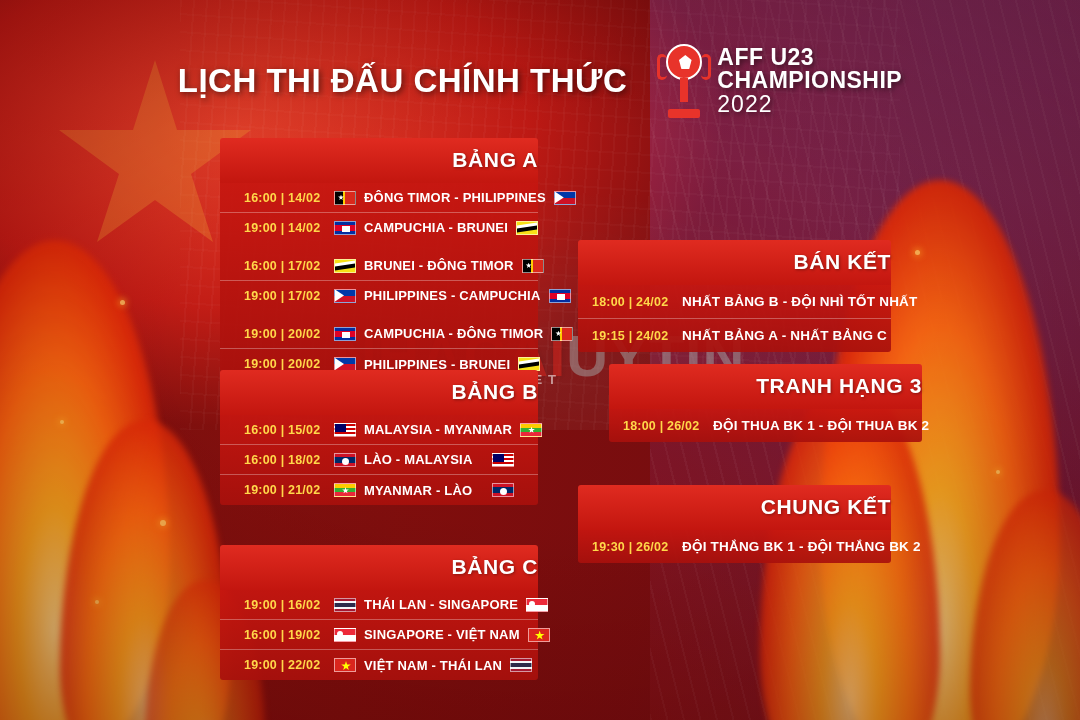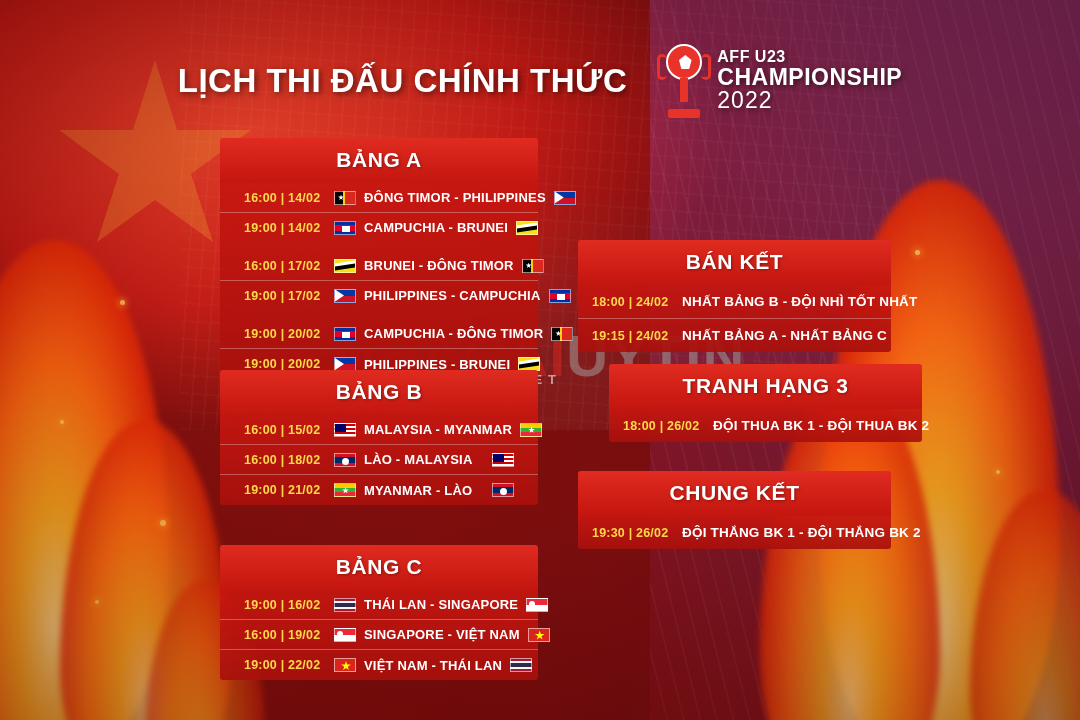--- a/index.html
+++ b/index.html
@@ -97,30 +97,30 @@
   }
   .trophy .base {
     position: absolute; left: 7px; bottom: 2px; width: 32px; height: 9px; background: #e8332a; border-radius: 2px;
   }
   .trophy .arm-l, .trophy .arm-r {
     position: absolute; top: 12px; width: 10px; height: 26px; border: 3px solid #e8332a; border-radius: 10px;
   }
   .trophy .arm-l { left: -4px; border-right: none; }
   .trophy .arm-r { right: -4px; border-left: none; }
   .logo-text { color: #ffffff; line-height: 1.02; text-shadow: 2px 2px 5px rgba(0,0,0,.5); }
-  .logo-text .l1 { font-size: 16px; font-weight: bold; letter-spacing: .5px; }
+  .logo-text .l1 { font-size: 23px; font-weight: bold; letter-spacing: .5px; }
   .logo-text .l2 { font-size: 23px; font-weight: bold; letter-spacing: .5px; }
   .logo-text .l3 { font-size: 23px; font-weight: normal; letter-spacing: 1px; }
 
   
   .card { position: absolute; }
   .card-title {
     background: linear-gradient(180deg, #e02b20 0%, #c3160f 100%);
     color: #fff; font-size: 21px; font-weight: bold; letter-spacing: .6px;
-    text-align: center; padding: 10px 0 11px;
+    text-align: right; padding: 10px 0 11px;
     border-radius: 3px 3px 0 0;
     text-shadow: 1px 1px 3px rgba(0,0,0,.35);
   }
   .rows { background: linear-gradient(180deg, rgba(198,22,16,0.92), rgba(168,16,12,0.92)); border-radius: 0 0 3px 3px; }
   .row {
     display: flex; align-items: center; gap: 8px;
     padding: 7px 24px;
     border-bottom: 1px solid rgba(255,255,255,0.30);
     min-height: 30px;
   }
@@ -342,21 +342,21 @@
   <div class="card ko" id="ko-1" style="left:578px; top:364px; width:313px;margin-left:31px;">
     <div class="card-title">TRANH HẠNG 3</div>
     <div class="rows">
         <div class="row">
           <div class="time">18:00 | 26/02</div>
           <div class="match">ĐỘI THUA BK 1 - ĐỘI THUA BK 2</div>
         </div>
       </div>
   </div>
 
-  <div class="card ko" id="ko-2" style="left:578px; top:471px; width:313px;">
+  <div class="card ko" id="ko-2" style="left:578px; top:485px; width:313px;">
     <div class="card-title">CHUNG KẾT</div>
     <div class="rows">
         <div class="row">
           <div class="time">19:30 | 26/02</div>
           <div class="match">ĐỘI THẮNG BK 1 - ĐỘI THẮNG BK 2</div>
         </div>
       </div>
   </div>
 
 </div>

